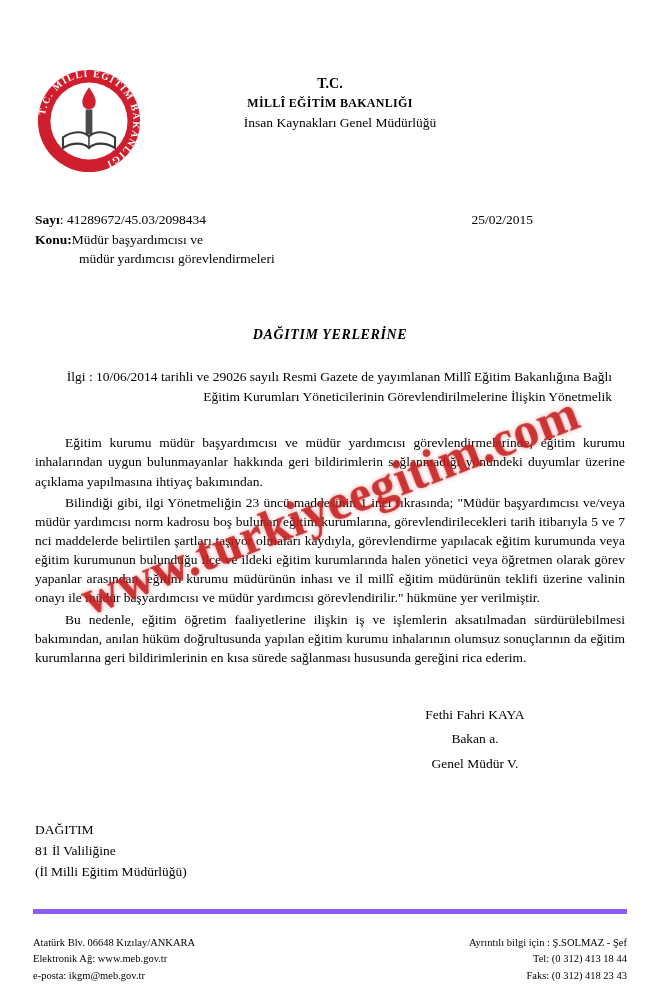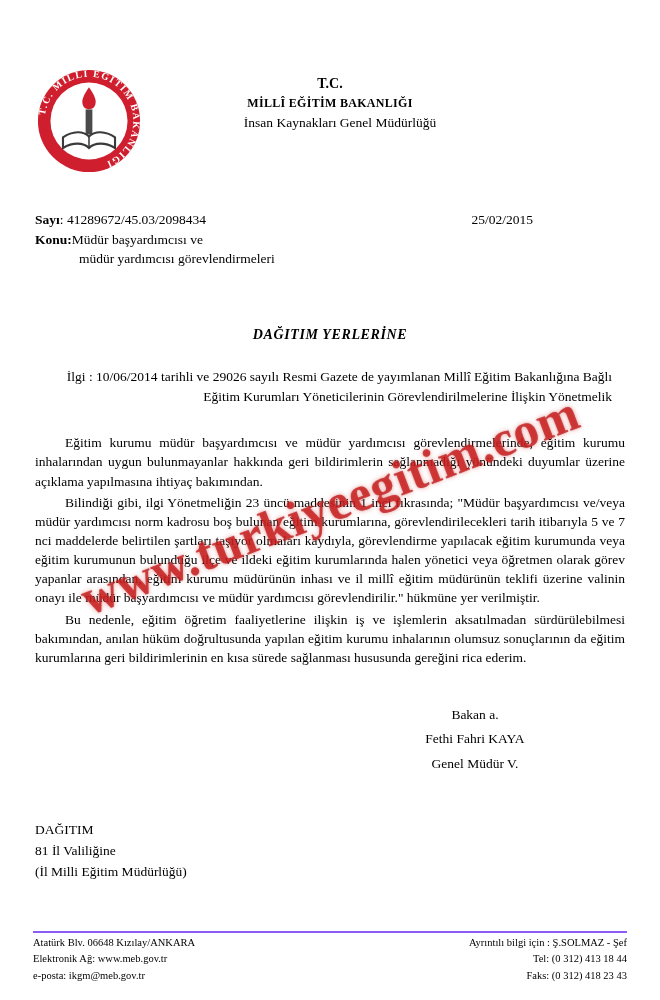--- a/index.html
+++ b/index.html
@@ -47,22 +47,22 @@
   
   .body-text { margin:26px 35px 0; }
   .body-text p { text-align:justify; text-indent:30px; font-size:13.5px; line-height:1.42; margin-bottom:2px; }
   
   .signature { margin:36px 70px 0 auto; width:230px; text-align:center; font-size:13.5px; line-height:1.8; }
   
   .distribution { margin:44px 35px 0; font-size:13.5px; line-height:1.55; }
   
   .footer {
     position:absolute; left:33px; right:33px; bottom:16px;
-    border-top:2px solid #8b5cf6;
-    padding-top:2px;
+    border-top:5px solid #8b5cf6;
+    padding-top:21px;
     display:flex; justify-content:space-between;
     font-size:10.5px; line-height:1.55;
   }
   .footer-right { text-align:right; }
 </style>
 </head>
 <body>
 
 <div class="page">
 
@@ -111,22 +111,22 @@
 
   <div class="ilgi">İlgi : 10/06/2014 tarihli ve 29026 sayılı Resmi Gazete de yayımlanan Millî Eğitim Bakanlığına Bağlı Eğitim Kurumları Yöneticilerinin Görevlendirilmelerine  İlişkin Yönetmelik</div>
 
   <div class="body-text">
     <p>Eğitim kurumu müdür başyardımcısı ve müdür yardımcısı görevlendirmelerinde, eğitim kurumu inhalarından uygun bulunmayanlar hakkında geri bildirimlerin sağlanmadığı yönündeki duyumlar üzerine açıklama yapılmasına ihtiyaç bakımından.</p>
     <p>Bilindiği gibi, ilgi Yönetmeliğin 23 üncü maddesinin 1 inci fıkrasında; "Müdür başyardımcısı ve/veya müdür yardımcısı norm kadrosu boş bulunan eğitim kurumlarına, görevlendirilecekleri tarih itibarıyla 5 ve 7 nci maddelerde belirtilen şartları taşıyor olmaları kaydıyla, görevlendirme yapılacak eğitim kurumunda veya eğitim kurumunun bulunduğu ilçe ve ildeki eğitim kurumlarında halen yönetici veya öğretmen olarak görev yapanlar arasından, eğitim kurumu müdürünün inhası ve il millî eğitim müdürünün teklifi üzerine valinin onayı ile müdür başyardımcısı ve müdür yardımcısı görevlendirilir." hükmüne yer verilmiştir.</p>
     <p>Bu nedenle, eğitim öğretim faaliyetlerine ilişkin iş ve işlemlerin aksatılmadan sürdürülebilmesi bakımından, anılan hüküm doğrultusunda yapılan eğitim kurumu inhalarının olumsuz sonuçlarının da eğitim kurumlarına geri bildirimlerinin en kısa sürede sağlanması hususunda gereğini rica ederim.</p>
   </div>
 
   <div class="signature">
+    <div>Fethi Fahri KAYA</div>
     <div>Bakan a.</div>
-    <div>Fethi Fahri KAYA</div>
     <div>Genel Müdür V.</div>
   </div>
 
   <div class="distribution">
     <div>DAĞITIM</div>
     <div>81 İl Valiliğine</div>
     <div>(İl Milli Eğitim Müdürlüğü)</div>
   </div>
 
   <div class="footer">

